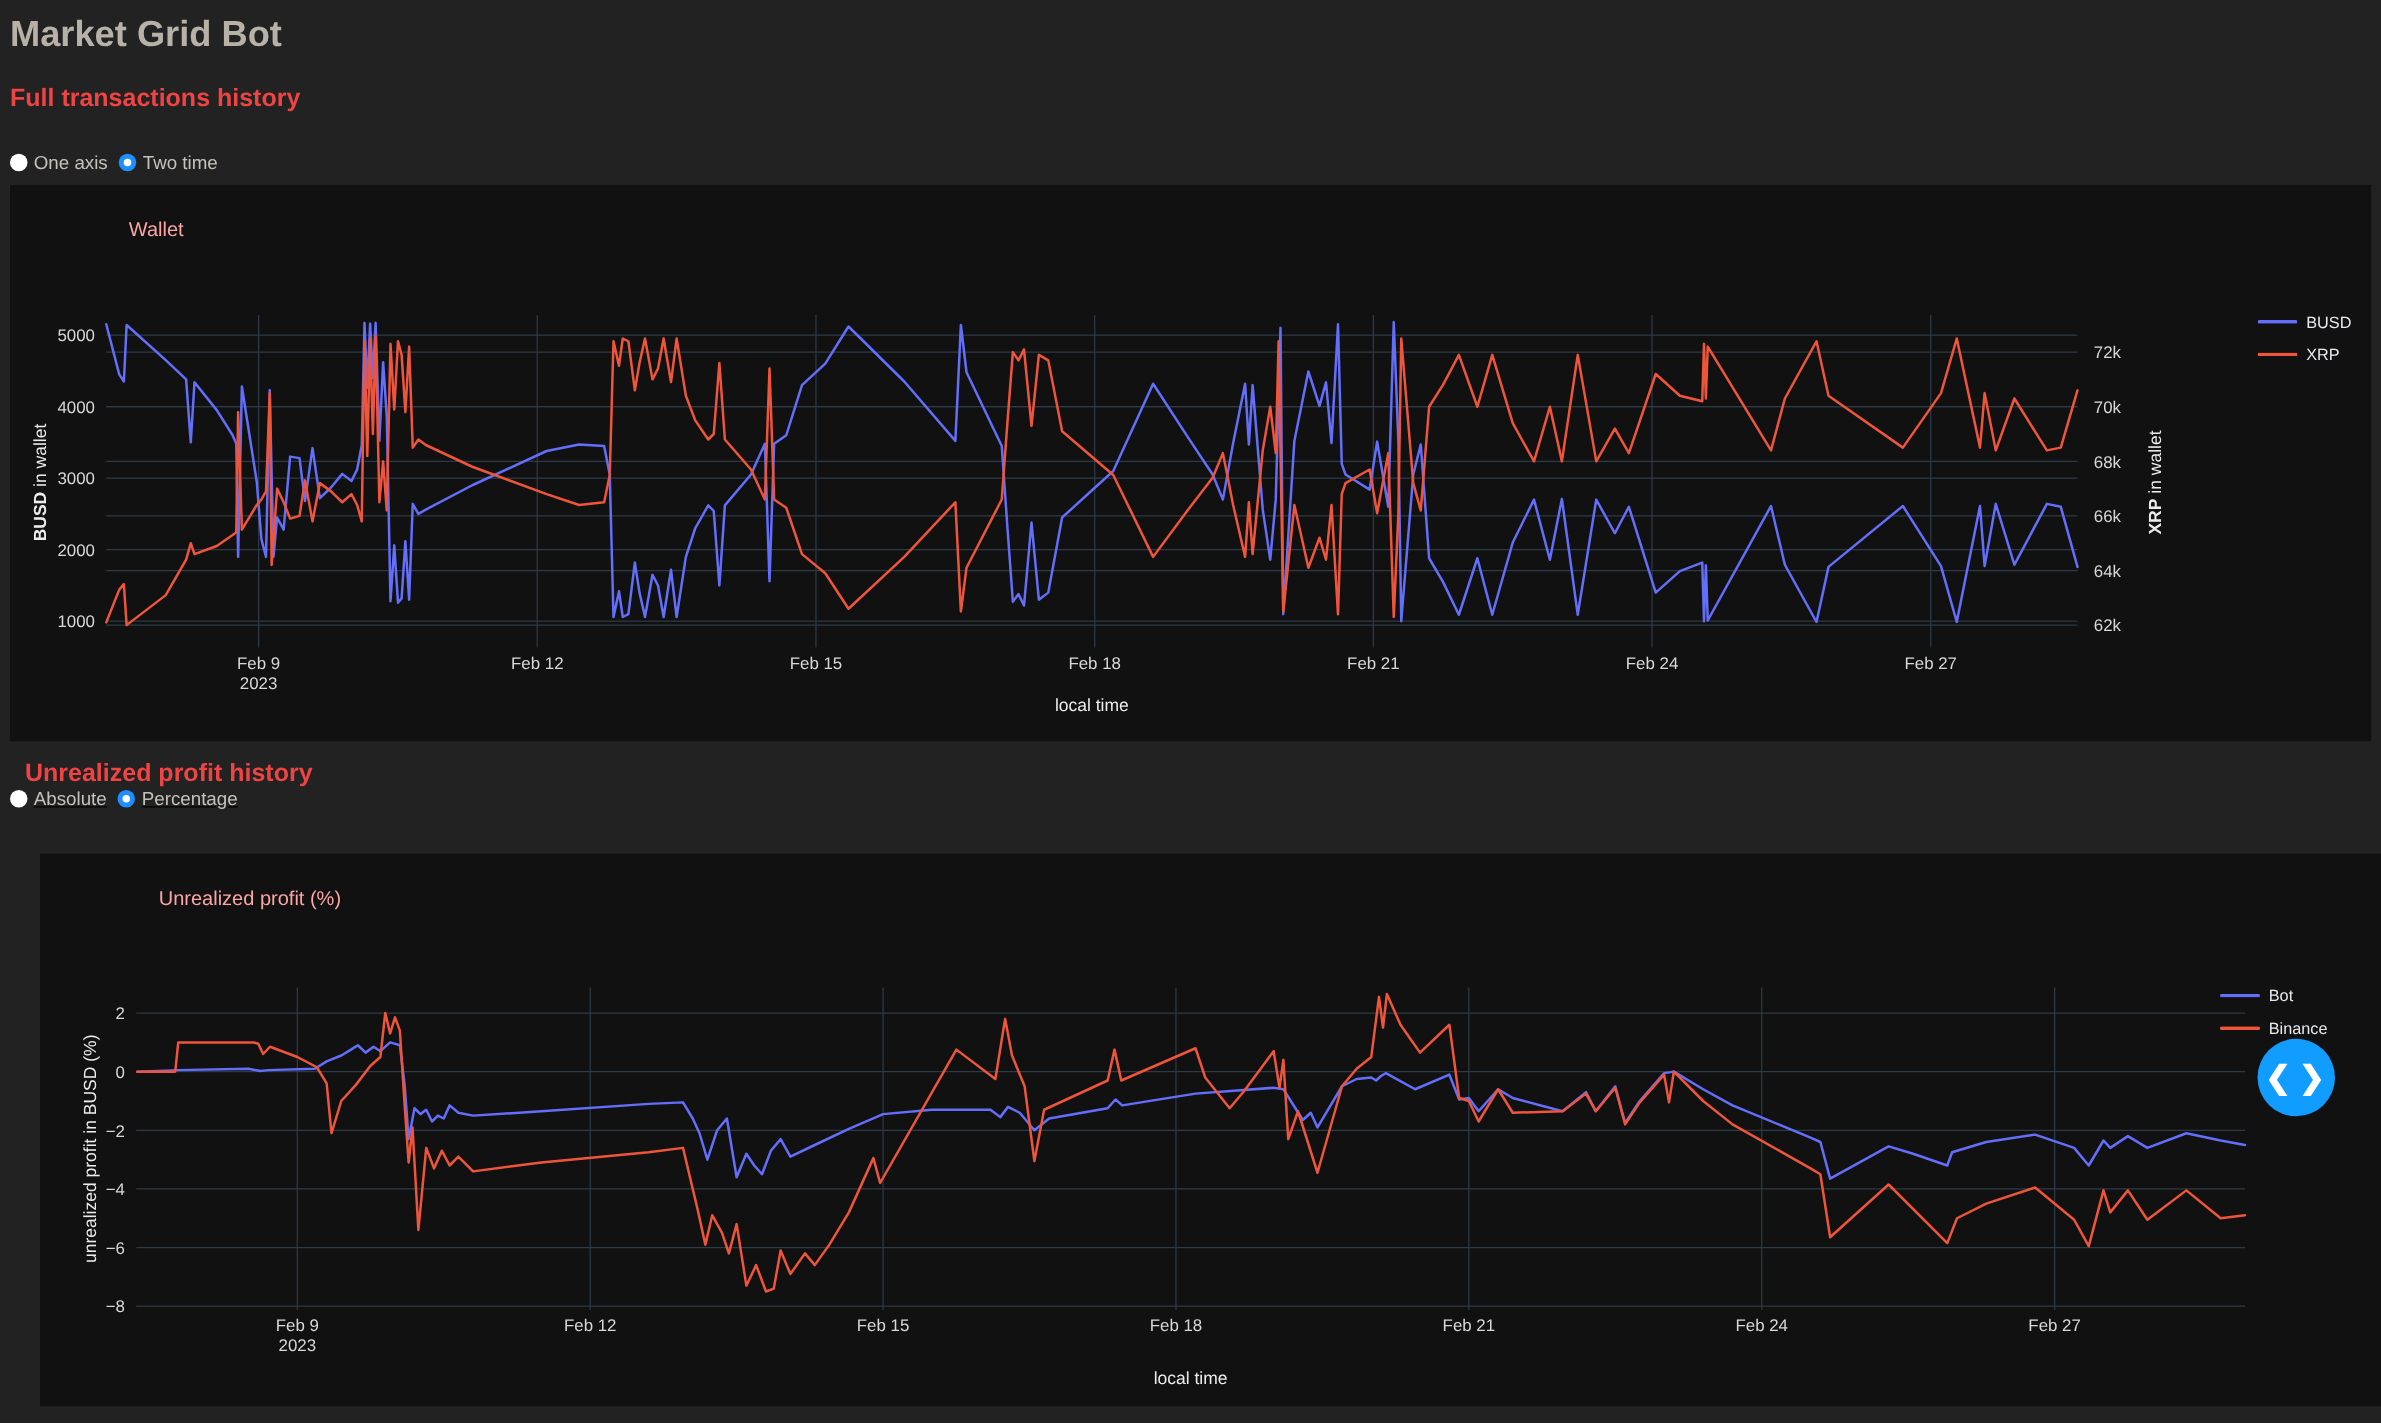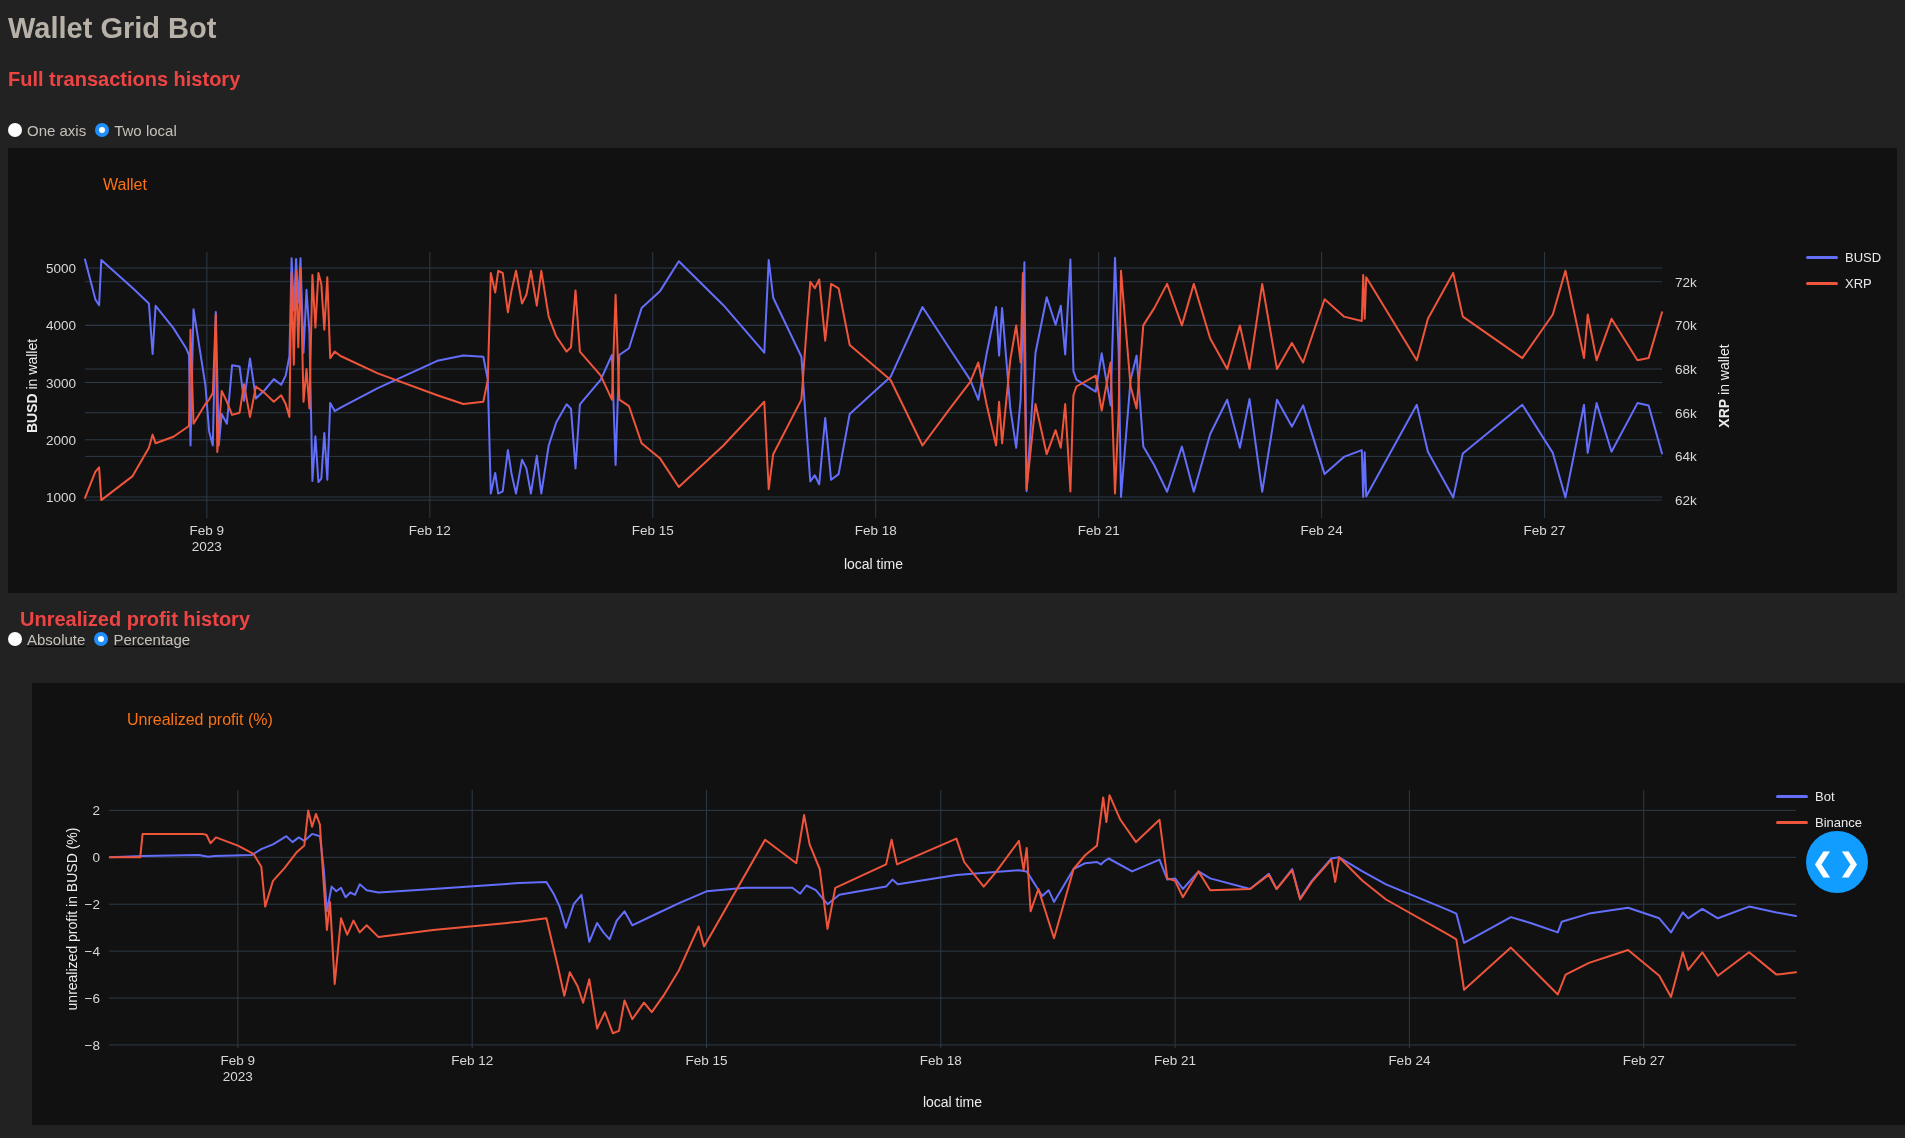--- a/index.html
+++ b/index.html
@@ -7,47 +7,47 @@
         font-family:"Liberation Sans",sans-serif;}
   .h1{position:absolute;left:8px;top:12px;font-size:29px;font-weight:bold;color:#b7b1a8;}
   .h3{position:absolute;left:8px;font-size:20px;font-weight:bold;color:#ef4444;}
   .radio-row{position:absolute;left:8px;display:flex;align-items:center;gap:9px;height:24px;}
   .radio-opt{display:flex;align-items:center;gap:5px;cursor:pointer;}
   .radio-dot{width:14px;height:14px;border-radius:50%;background:#ffffff;position:relative;flex:0 0 auto;}
   .radio-dot.sel{background:#1f8fff;}
   .radio-dot.sel::after{content:"";position:absolute;left:4px;top:4px;width:6px;height:6px;border-radius:50%;background:#fff;}
   .radio-label{font-size:15px;color:#c6c1b9;}
   .card{position:absolute;left:8px;width:1889px;background:#111;}
-  .chart-title{position:absolute;left:95px;top:28px;font-size:16px;color:#f97316;}
+  .chart-title{position:absolute;left:95px;top:28px;font-size:16px;color:#fca5a5;}
   .ytitle{position:absolute;font-size:14px;color:#ececec;white-space:nowrap;transform:rotate(-90deg);transform-origin:center center;}
   .legend{position:absolute;display:flex;flex-direction:column;gap:8px;}
   .legend-item{display:flex;align-items:center;gap:7px;cursor:pointer;height:18px;}
   .legend-swatch{width:32px;height:0;border-top:3px solid;border-radius:2px;}
   .legend-label{font-size:13px;color:#e8eaee;}
   svg{position:absolute;left:0;top:0;}
   .fab{position:absolute;width:62px;height:62px;border-radius:50%;background:#119dff;
        display:flex;align-items:center;justify-content:center;color:#fff;font-size:25px;
        font-weight:bold;letter-spacing:6px;cursor:pointer;user-select:none;padding-left:4px;box-sizing:border-box;}
 </style>
 </head>
 <body>
 
 <div class="page">
 
-  <div class="h1">Wallet Grid Bot</div>
+  <div class="h1">Market Grid Bot</div>
   <div class="h3" style="top:68px;">Full transactions history</div>
 
   <div class="radio-row" style="top:118px;" id="radio1">
       <span class="radio-opt">
         <span class="radio-dot"></span>
         <span class="radio-label">One axis</span>
       </span>
       <span class="radio-opt">
         <span class="radio-dot sel"></span>
-        <span class="radio-label">Two local</span>
+        <span class="radio-label">Two time</span>
       </span>
     </div>
 
   <div class="card" style="top:148px;height:445px;">
     <div class="chart-title">Wallet</div>
     <div class="ytitle" style="left:-76px;top:230px;width:200px;text-align:center;"><b>BUSD</b><span> in wallet</span></div>
     <div class="ytitle" style="left:1616px;top:230px;width:200px;text-align:center;"><b>XRP</b><span> in wallet</span></div>
     <svg id="svg1" width="1889" height="445" viewBox="0 0 1889 445">
         <line x1="198.8793590951932" y1="104" x2="198.8793590951932" y2="370" stroke="#2d3a47" stroke-width="1"></line>
         <text x="198.8793590951932" y="387" text-anchor="middle" fill="#d8d8d8" font-size="13.5px">Feb 9</text>

